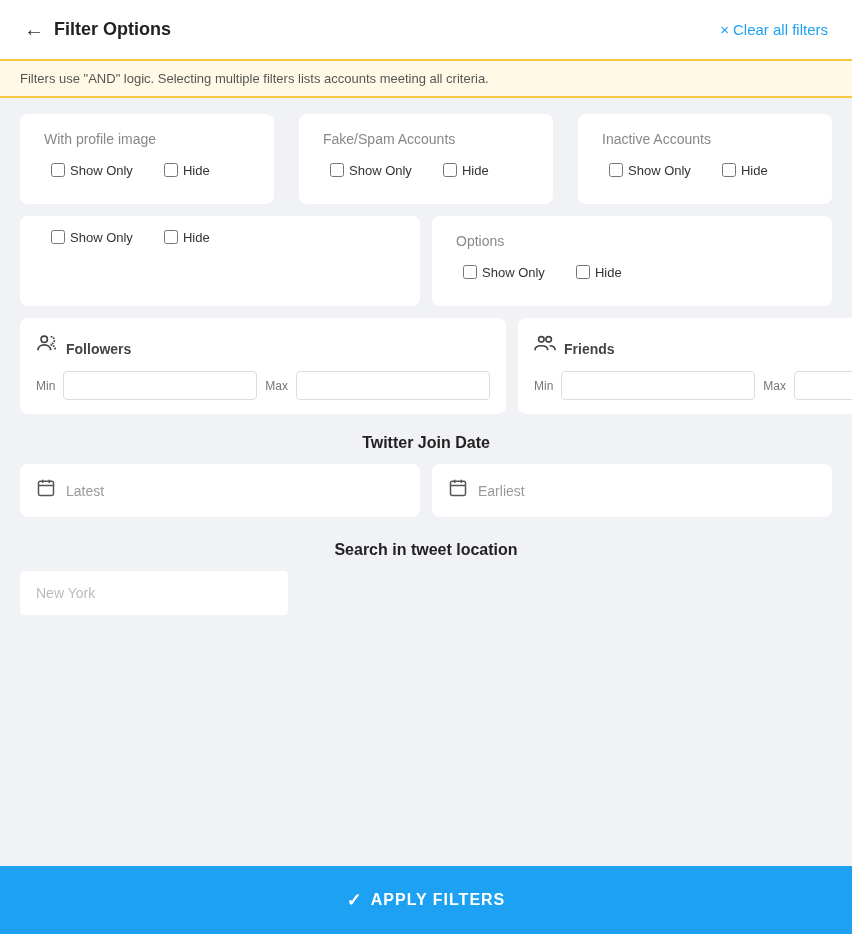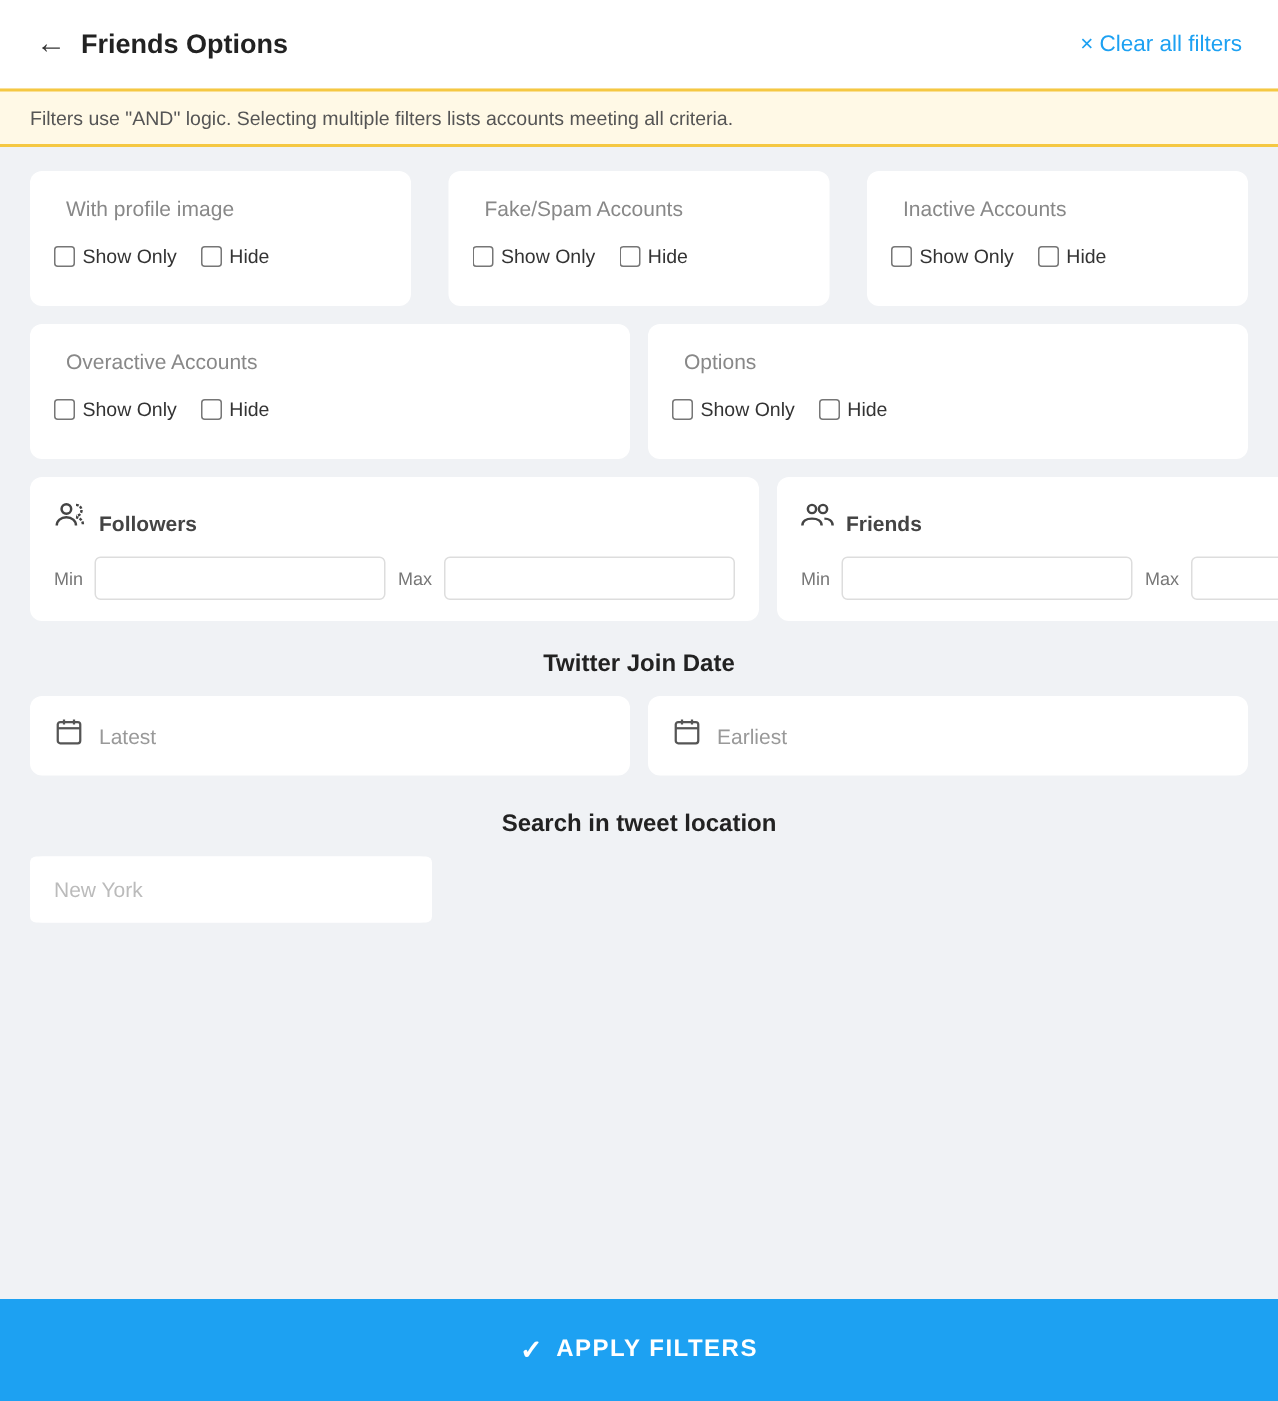--- a/index.html
+++ b/index.html
@@ -85,25 +85,25 @@
       font-size: 18px;
       color: #aaa;
     }
     .checkbox-row {
       display: flex;
       align-items: center;
       gap: 16px;
     }
     .checkbox-item {
       display: flex;
-      align-items: center;
       gap: 5px;
       font-size: 13px;
       color: #333;
       cursor: pointer;
+      margin-left: 15px;
     }
     .checkbox-item input[type="checkbox"] {
       width: 14px;
       height: 14px;
       cursor: pointer;
     }
     .filter-grid-2col {
       display: grid;
       grid-template-columns: repeat(2, 1fr);
       gap: 12px;
@@ -224,21 +224,21 @@
     }
   </style>
 </head>
 <body>
 
 <div class="page">
 
   <div class="header">
     <div class="header-left">
       <span class="back-arrow">←</span>
-      <span class="header-title">Friends Options</span>
+      <span class="header-title">Filter Options</span>
     </div>
     <span class="clear-filters">
       <span>×</span>
       <span>Clear all filters</span>
     </span>
   </div>
 
   <div class="info-banner">
     <span>Filters use "AND" logic. Selecting multiple filters lists accounts meeting all criteria.</span>
   </div>
@@ -313,31 +313,20 @@
             <span>Hide</span>
           </label>
         </div>
       </div>
 
     </div>
 
     <div class="filter-grid-2col">
 
       <div class="filter-card">
-        <div class="filter-card-label">
-          <span class="filter-icon">
-            <svg viewBox="0 0 24 24" fill="none" stroke="#aaa" stroke-width="1.5">
-              <circle cx="12" cy="8" r="4"></circle>
-              <path d="M4 20c0-4 3.6-7 8-7s8 3 8 7"></path>
-              <path d="M18 3l1.5 3" stroke="#aaa" stroke-width="1.5"></path>
-              <path d="M20 6l-3 .5" stroke="#aaa" stroke-width="1.5"></path>
-            </svg>
-          </span>
-          <span>Overactive Accounts</span>
-        </div>
         <div class="checkbox-row">
           <label class="checkbox-item">
             <input type="checkbox" style="">
             <span>Show Only</span>
           </label>
           <label class="checkbox-item">
             <input type="checkbox" style="">
             <span>Hide</span>
           </label>
         </div>

